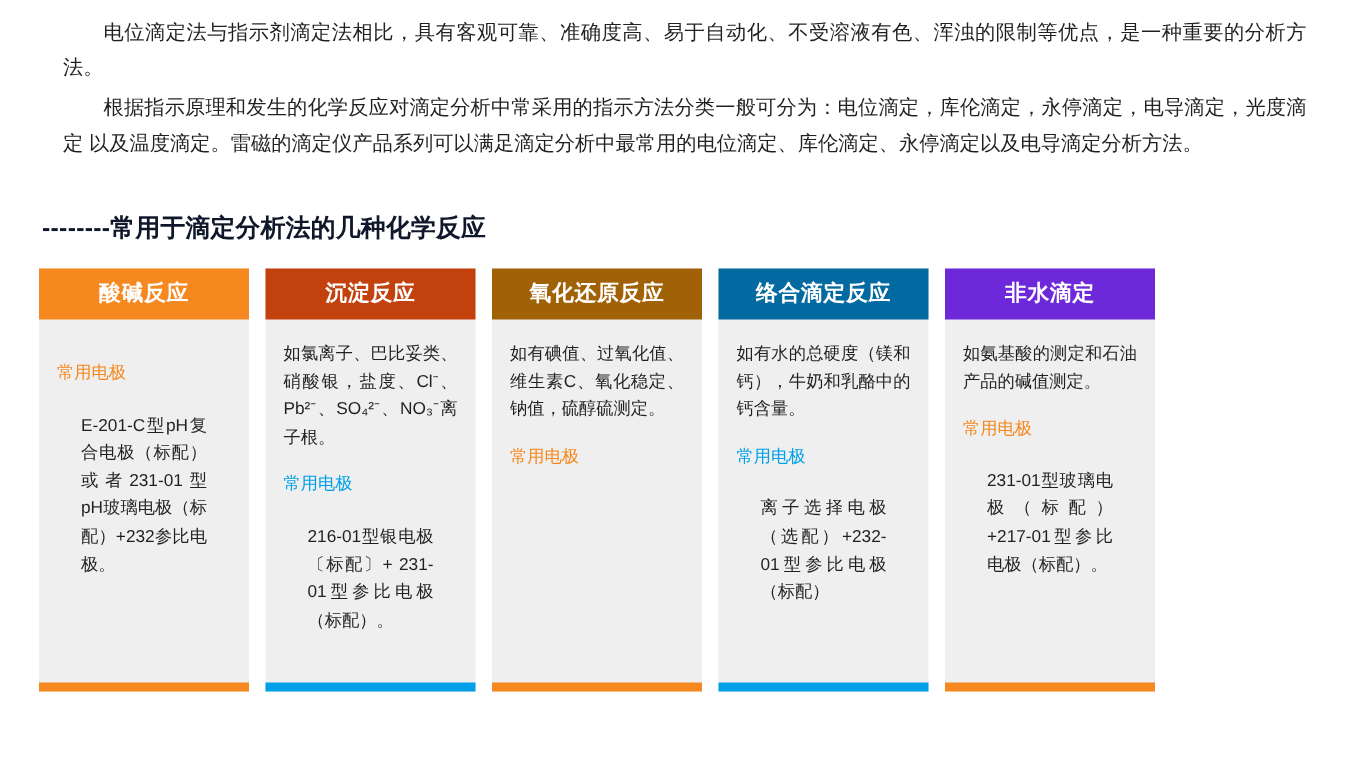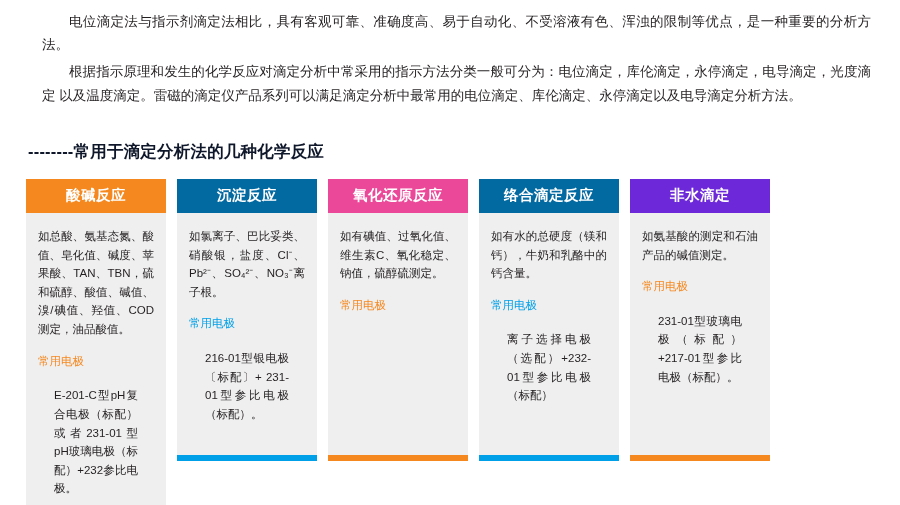--- a/index.html
+++ b/index.html
@@ -96,41 +96,40 @@
   <p class="second">根据指示原理和发生的化学反应对滴定分析中常采用的指示方法分类一般可分为：电位滴定，库伦滴定，永停滴定，电导滴定，光度滴定 以及温度滴定。雷磁的滴定仪产品系列可以满足滴定分析中最常用的电位滴定、库伦滴定、永停滴定以及电导滴定分析方法。</p>
 </div>
 
 <div class="section-heading">--------常用于滴定分析法的几种化学反应</div>
 
 <div class="cards">
 
   <div class="card">
     <div class="card-header" style="background: rgb(245, 136, 31);">酸碱反应</div>
     <div class="card-body">
-      <p class="desc">如总酸、氨基态氮、酸值、皂化值、碱度、苹果酸、TAN、TBN，硫和硫醇、酸值、碱值、溴/碘值、羟值、COD测定，油品酸值。</p>
       <p class="elect-label" style="color: rgb(245, 136, 31);">常用电极</p>
       <p class="elect-text">E-201-C型pH复合电极（标配）或者231-01型pH玻璃电极（标配）+232参比电极。</p>
     </div>
     <div class="card-spacer"></div>
     <div class="card-footer" style="background: rgb(245, 136, 31);"></div>
   </div>
 
   <div class="card">
-    <div class="card-header" style="background: #0369a1;">沉淀反应</div>
+    <div class="card-header" style="background: #c2410c;">沉淀反应</div>
     <div class="card-body">
       <p class="desc">如氯离子、巴比妥类、硝酸银，盐度、Cl⁻、Pb²⁻、SO₄²⁻、NO₃⁻离子根。</p>
       <p class="elect-label" style="color: rgb(0, 160, 233);">常用电极</p>
       <p class="elect-text">216-01型银电极〔标配〕+ 231-01型参比电极（标配）。</p>
     </div>
     <div class="card-spacer"></div>
     <div class="card-footer" style="background: rgb(0, 160, 233);"></div>
   </div>
 
   <div class="card">
-    <div class="card-header" style="background: #ec4899;">氧化还原反应</div>
+    <div class="card-header" style="background: #a16207;">氧化还原反应</div>
     <div class="card-body">
       <p class="desc">如有碘值、过氧化值、维生素C、氧化稳定、钠值，硫醇硫测定。</p>
       <p class="elect-label" style="color: rgb(245, 136, 31);">常用电极</p>
     </div>
     <div class="card-spacer"></div>
     <div class="card-footer" style="background: rgb(245, 136, 31);"></div>
   </div>
 
   <div class="card">
     <div class="card-header" style="background: #0369a1;">络合滴定反应</div>

